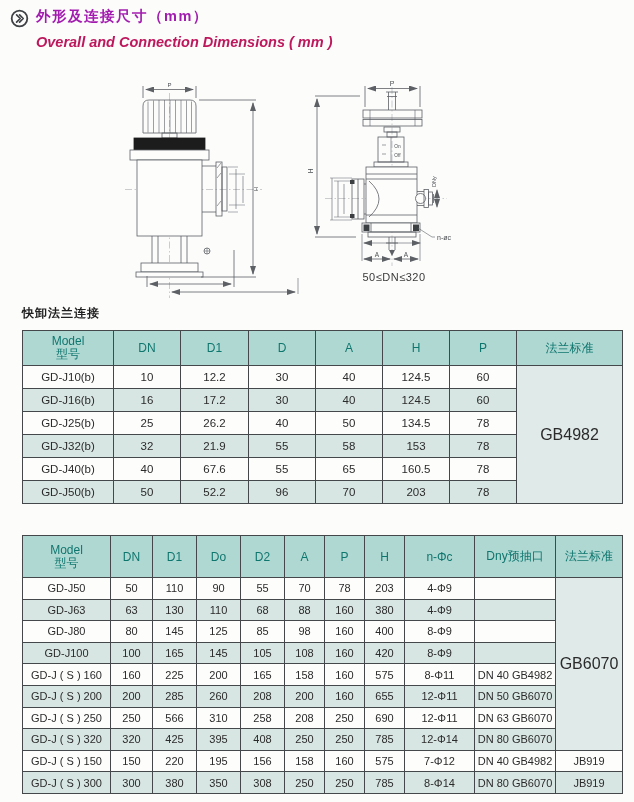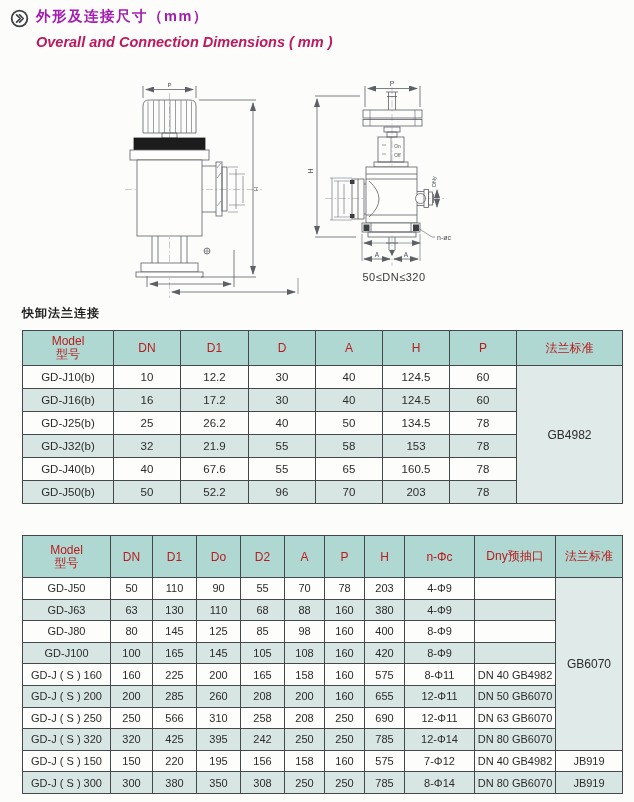--- a/index.html
+++ b/index.html
@@ -18,30 +18,30 @@
   .drawings { position:absolute; left:0; top:58px; }
   
   .sec-title { position:absolute; left:22px; font-size:12px; font-weight:bold; color:#1e1e1e; letter-spacing:1px; }
   .s1 { top:305px; }
   .s2 { top:510px;margin-top:44px; }
   
   .tbl { position:absolute; left:22px; width:600px; border-collapse:collapse; table-layout:fixed;
          background:#fdfdfc; border:1.5px solid #3a3d3f; }
   .tbl th, .tbl td { border:1px solid #45484b; text-align:center; vertical-align:middle;
                      padding:0 1px; font-size:11.5px; color:#2b2b2b; overflow:hidden; white-space:nowrap; }
-  .tbl th { background:#afd8d3; font-weight:normal; font-size:12px; color:#b91c1c; }
+  .tbl th { background:#afd8d3; font-weight:normal; font-size:12px; color:#0f766e; }
   .t1 { top:330px; }
   .t1 th { height:35px; }
   .t1 td { height:23px; }
   .t2 { top:535px; }
   .t2 th { height:42px; }
   .t2 td { height:21.6px; font-size:11px; }
   .tbl tbody tr:nth-child(odd) td  { background:#fdfdfc; }
   .tbl tbody tr:nth-child(even) td { background:#d8e6e3; }
-  .tbl td.merged { background:#e0eae9 !important; font-size:12px; }
+  .tbl td.merged { background:#e0eae9 !important; font-size:16px; }
   .th2l div { line-height:13px; }
 </style>
 </head>
 <body>
 
 <div class="page">
 
   <div class="hdr">
     <svg class="circ" viewBox="0 0 19 19">
       <circle cx="9.5" cy="9.5" r="7.8" fill="none" stroke="#3f4245" stroke-width="1.8"></circle>
@@ -377,21 +377,21 @@
           <td>250</td>
           <td>690</td>
           <td>12-Φ11</td>
           <td>DN 63 GB6070</td>
         </tr>
         <tr>
           <td>GD-J ( S ) 320</td>
           <td>320</td>
           <td>425</td>
           <td>395</td>
-          <td>242</td>
+          <td>408</td>
           <td>250</td>
           <td>250</td>
           <td>785</td>
           <td>12-Φ14</td>
           <td>DN 80 GB6070</td>
         </tr>
         <tr>
           <td>GD-J ( S ) 150</td>
           <td>150</td>
           <td>220</td>

